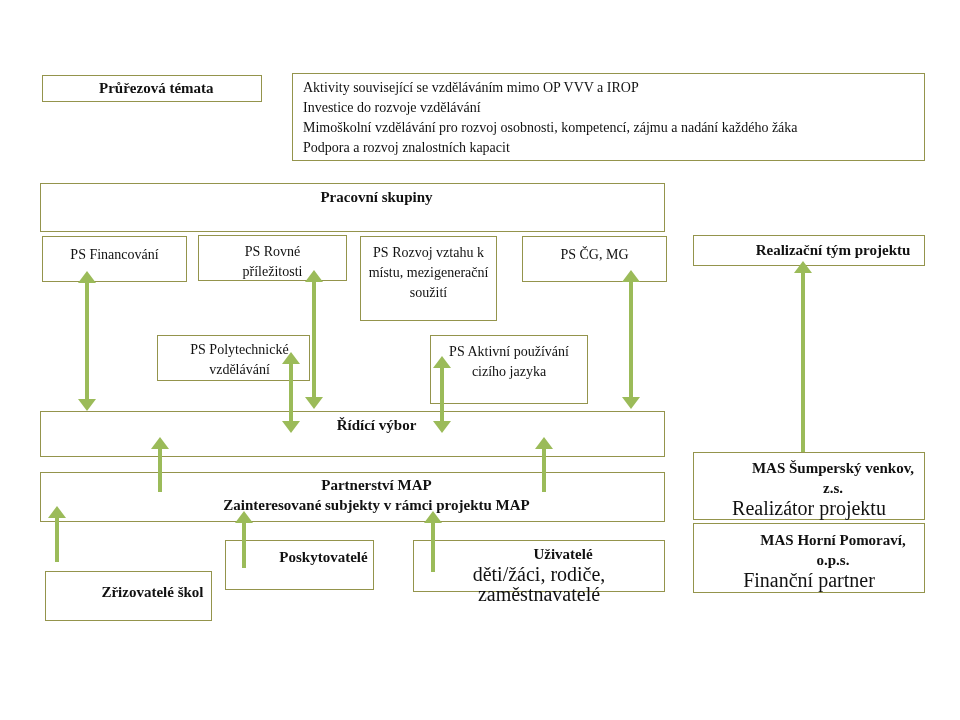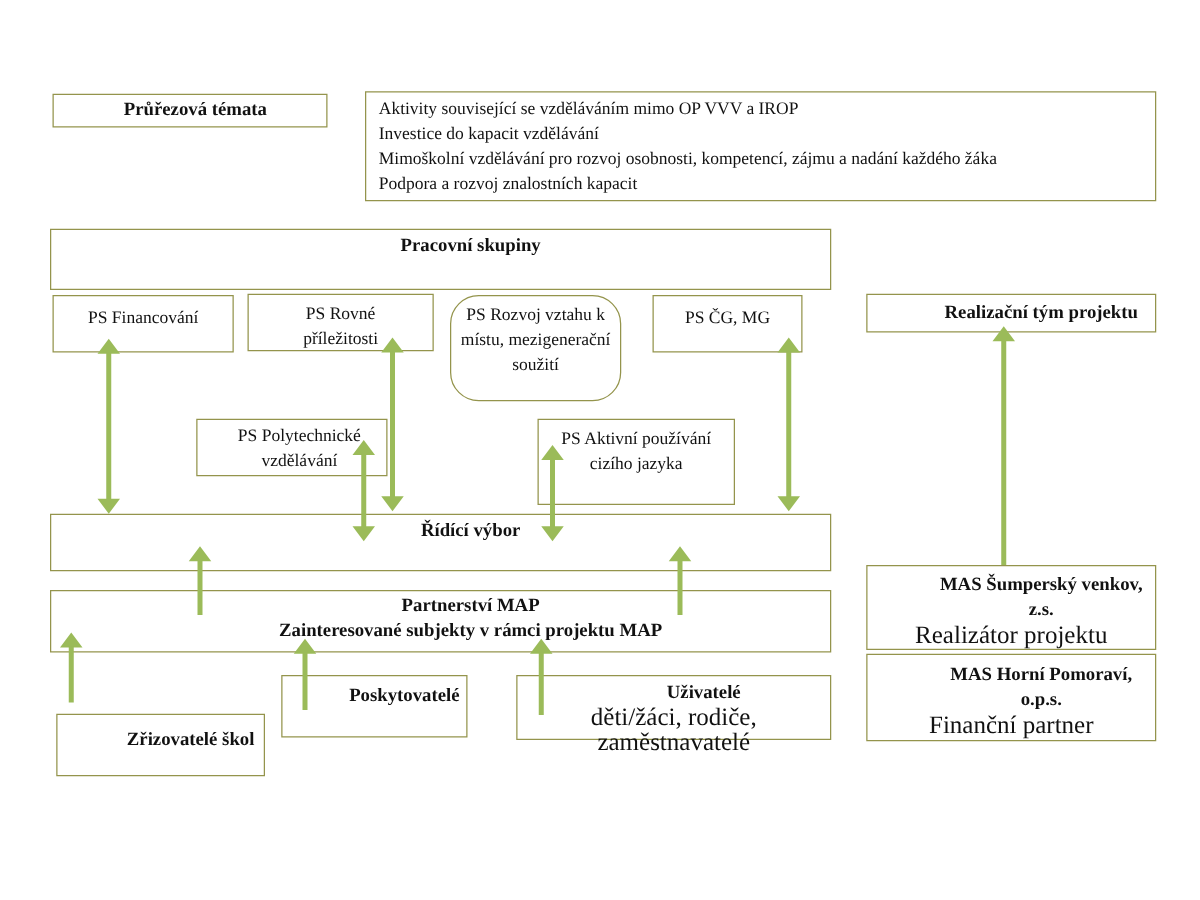--- a/index.html
+++ b/index.html
@@ -37,42 +37,42 @@
 <body>
 
 <div class="stage">
 
   <div class="box" style="left:42px;top:75px;width:220px;height:27px;padding:2px 0 0 8px;">
     <span class="title-line">Průřezová témata</span>
   </div>
 
   <div class="box" style="left:292px;top:73px;width:633px;height:88px;padding:4px 8px 0 10px;">
     <div>Aktivity související  se vzděláváním mimo OP VVV a IROP</div>
-    <div>Investice do kapacit vzdělávání</div>
+    <div>Investice do rozvoje vzdělávání</div>
     <div>Mimoškolní vzdělávání pro rozvoj osobnosti, kompetencí, zájmu a nadání každého žáka</div>
     <div>Podpora a rozvoj znalostních kapacit</div>
   </div>
 
   <div class="box center" style="left:40px;top:183px;width:625px;height:49px;padding-top:3px;">
     <span class="title-line">Pracovní skupiny</span>
   </div>
 
   <div class="box center" style="left:42px;top:236px;width:145px;height:46px;padding-top:8px;">
     <span>PS Financování</span>
   </div>
 
   <div class="box center" style="left:198px;top:235px;width:149px;height:46px;padding:6px 22px 0 22px;">
     <span>PS Rovné příležitosti</span>
   </div>
 
-  <div class="box center" style="left:360px;top:236px;width:137px;height:85px;padding:6px 6px 0 6px;border-radius:23px;">
+  <div class="box center" style="left:360px;top:236px;width:137px;height:85px;padding:6px 6px 0 6px;">
     <span>PS Rozvoj vztahu k místu, mezigenerační soužití</span>
   </div>
 
-  <div class="box center" style="left:522px;top:236px;width:120px;height:46px;padding-top:8px;">
+  <div class="box center" style="left:522px;top:236px;width:145px;height:46px;padding-top:8px;">
     <span>PS ČG, MG</span>
   </div>
 
   <div class="box center" style="left:693px;top:235px;width:232px;height:31px;padding-top:4px;">
     <span class="title-line">Realizační tým projektu</span>
   </div>
 
   <div class="box center" style="left:157px;top:335px;width:153px;height:46px;padding:4px 2px 0 14px;">
     <span>PS Polytechnické vzdělávání</span>
   </div>

